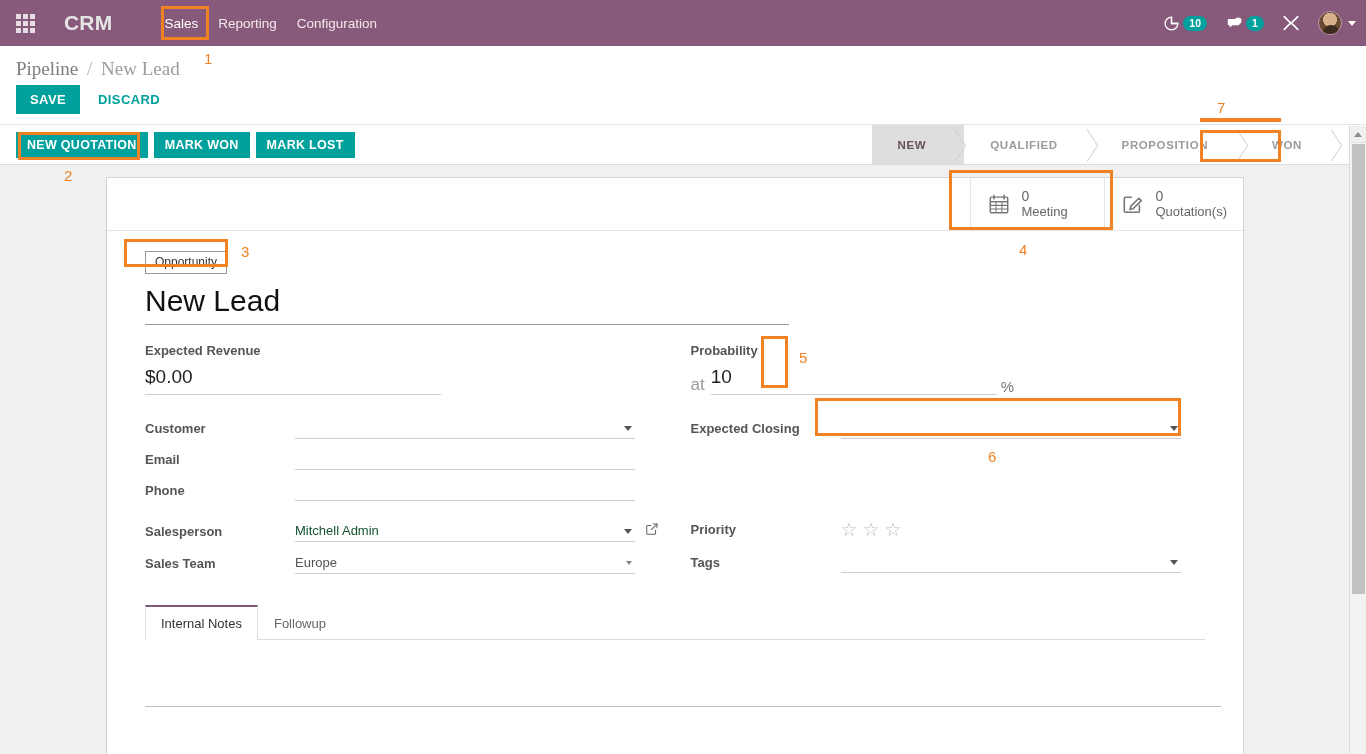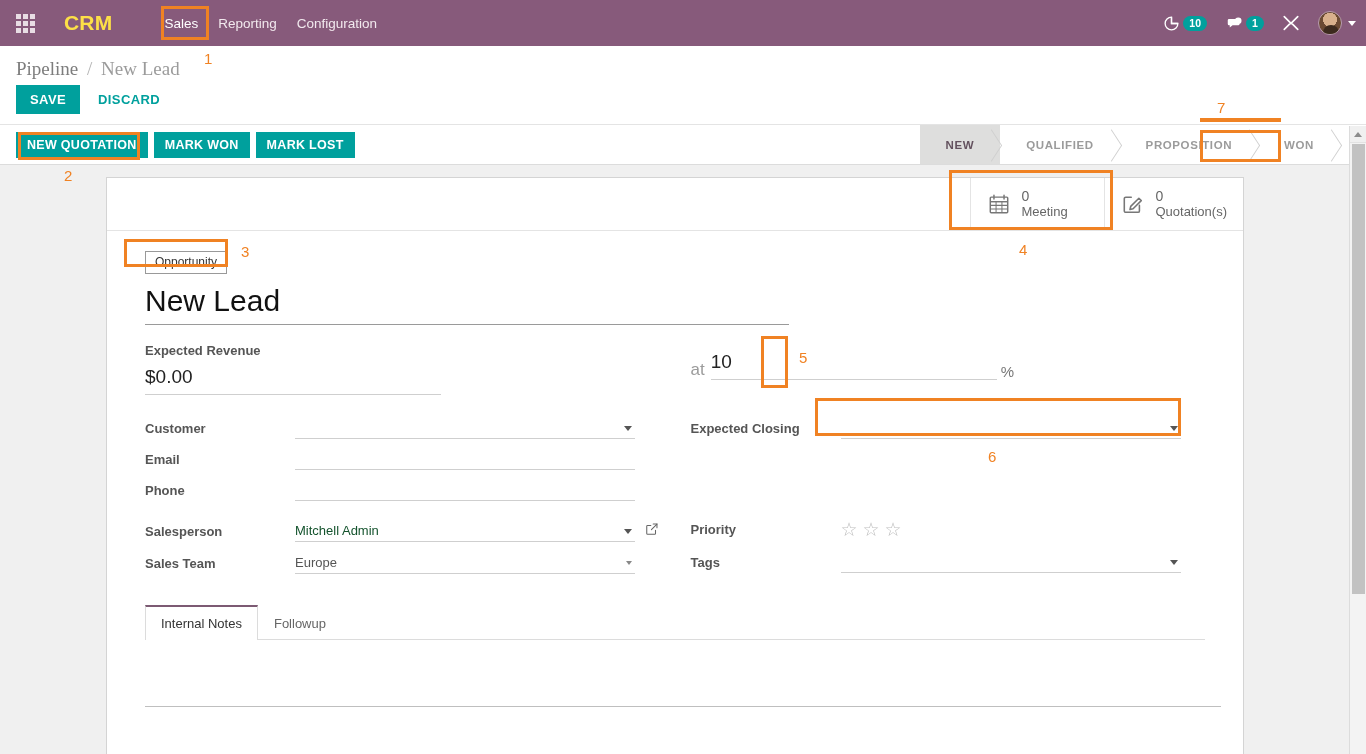--- a/index.html
+++ b/index.html
@@ -30,21 +30,21 @@
   .apps-grid .g {
     display: grid;
     grid-template-columns: repeat(3, 5px);
     grid-template-rows: repeat(3, 5px);
     gap: 2px;
   }
   .apps-grid .g i {
     background: #e8dde4; display: block; width: 5px; height: 5px;
   }
   .brand {
-    font-size: 21px; font-weight: bold; color: #fde047;
+    font-size: 21px; font-weight: bold; color: #e5e5e5;
     margin-left: 22px; letter-spacing: .2px;
     cursor: pointer;
   }
   .menu {
     display: flex; align-items: center; margin-left: 42px; height: 44px;
   }
   .menu-item {
     font-size: 13.5px; color: #f2e9ee; padding: 6px 10px;
     cursor: pointer; white-space: nowrap;
   }
@@ -123,21 +123,21 @@
   .act-btns { display: flex; align-items: center; gap: 6px; padding-left: 16px; }
   .act-btn {
     background: #00A09D; color: #fff; border: none;
     font-size: 12.5px; font-weight: bold; letter-spacing: .3px;
     padding: 6px 11px; cursor: pointer; white-space: nowrap;
   }
 
   .stages { display: flex; align-items: stretch; padding-right: 26px; }
   .stage {
     display: flex; align-items: center; position: relative;
-    padding: 0 26px 0 26px;
+    padding: 0 38px 0 26px;
     font-size: 11.5px; font-weight: bold; letter-spacing: .6px;
     color: #9b9b9b; cursor: pointer; background: transparent;
   }
   .stage.done { background: #dededd; color: #63515e; }
   .stage::after {
     content: ""; position: absolute; right: -1px; top: 50%;
     width: 18px; height: 18px; margin-top: -9px;
     border-top: 1px solid #cfcfcf; border-right: 1px solid #cfcfcf;
     transform: rotate(45deg) skew(12deg,12deg);
     background: transparent; z-index: 2;
@@ -408,20 +408,21 @@
 
           
           <div class="grid2">
             <div class="col">
               <div class="lbl">Expected Revenue</div>
               <div class="money-row">
                 <input class="money-in" value="$0.00" style="">
               </div>
             </div>
             <div class="col">
+              <div class="lbl">Probability</div>
               <div class="money-row inline-row">
                 <span class="at-word">at</span>
                 <input class="prob-in" value="10" style="">
                 <span class="pct">%</span>
               </div>
             </div>
           </div>
 
           
           <div class="grid2" style="margin-top:22px;justify-content:center;">

